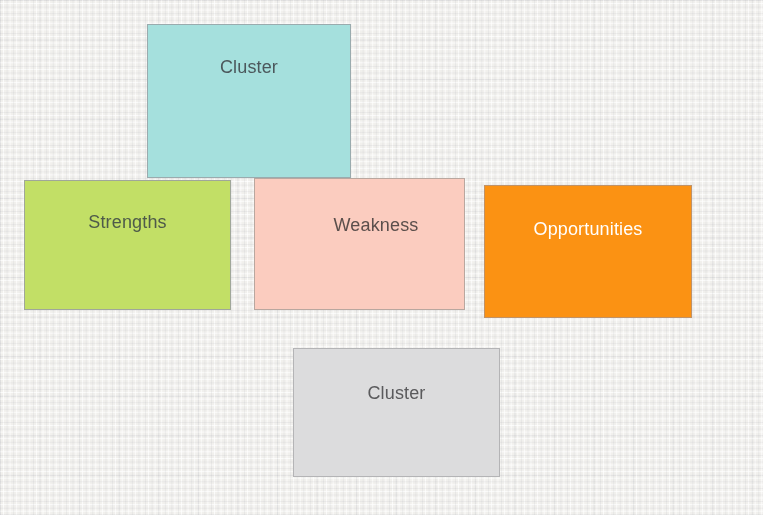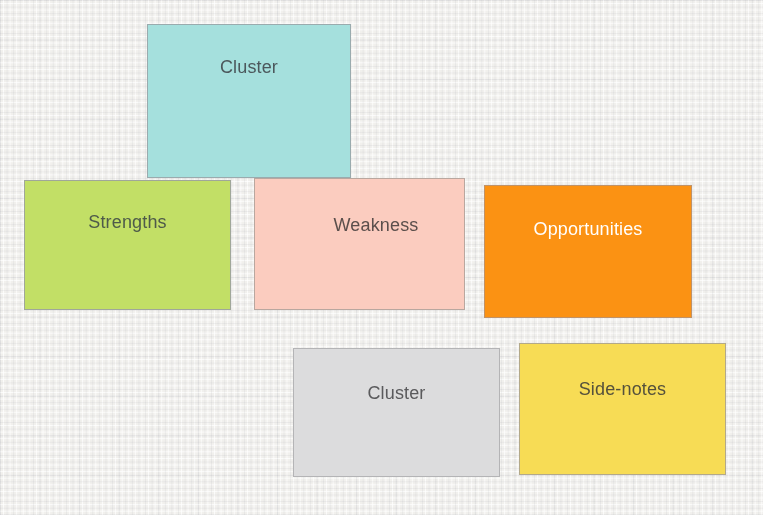--- a/index.html
+++ b/index.html
@@ -73,16 +73,13 @@
     </div>
     <div class="note" style="left: 254px; top: 178px; width: 211px; height: 132px; background-color: rgb(251, 204, 191); border-color: rgb(185, 167, 159); padding-left: 33px;">
       <span class="note-label" style="color: rgb(91, 79, 76); margin-top: 37px;">Weakness</span>
     </div>
     <div class="note" style="left: 484px; top: 185px; width: 208px; height: 133px; background-color: rgb(251, 146, 19); border-color: rgb(192, 146, 103);">
       <span class="note-label" style="color: rgb(255, 255, 255); margin-top: 34px; text-align: center;">Opportunities</span>
     </div>
     <div class="note" style="left: 293px; top: 348px; width: 207px; height: 129px; background-color: rgb(220, 220, 221); border-color: rgb(180, 180, 182);">
       <span class="note-label" style="color: rgb(90, 90, 92); margin-top: 35px;">Cluster</span>
     </div>
-    <div class="note" style="left: 519px; top: 343px; width: 207px; height: 132px; background-color: rgb(247, 220, 85); border-color: rgb(179, 169, 138);">
-      <span class="note-label" style="color: rgb(85, 81, 60); margin-top: 36px;">Side-notes</span>
-    </div>
   </div>
 
 </body></html>

